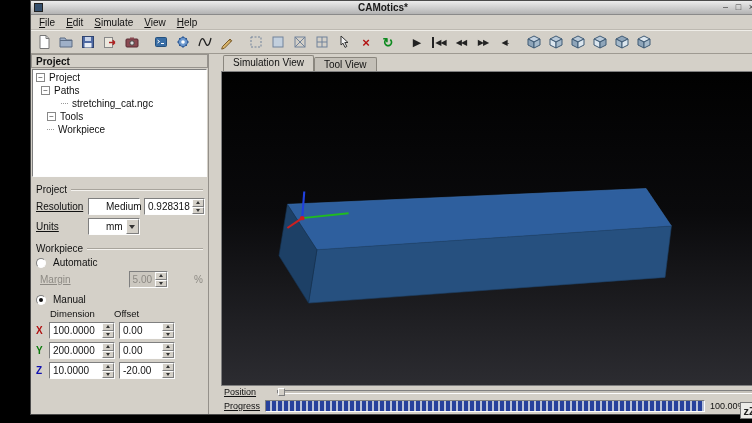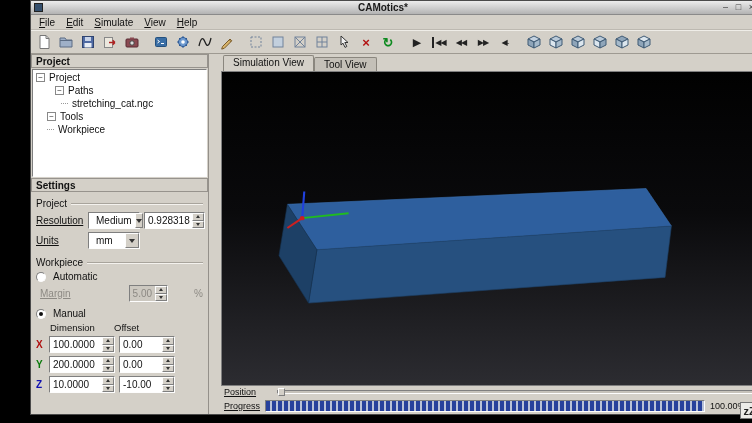--- a/index.html
+++ b/index.html
@@ -62,21 +62,21 @@
   .trow.selected .tlabel { background: #000080; color: #fff; padding: 0 3px; }
   
   .settings-body { flex: 1; padding: 3px 5px; font-size: 10px; overflow: hidden; }
   .group-head { display: flex; align-items: center; gap: 4px; margin: 3px 0 2px 0; }
   .group-line { flex: 1; height: 2px; border-top: 1px solid #a8a49c; border-bottom: 1px solid #f4f2ee; }
   .frow { display: flex; align-items: center; gap: 4px; margin: 3px 0; }
   .lbl-u { text-decoration: underline; }
   .lbl-w { width: 48px; flex: 0 0 48px; }
   .disabled { color: #8d8a84; gap: 26px; }
   .combo { display: flex; height: 17px; background: #fff; border: 1px solid; border-color: #7f7f7f #fdfdfd #fdfdfd #7f7f7f; align-items: stretch; }
-  .cval { padding: 2px 3px 0 7px; flex: 1; }
+  .cval { padding: 2px 3px 0 17px; flex: 1; }
   .cbtn { width: 14px; background: #d4d0c8; border: 1px solid; border-color: #fdfdfd #7f7f7f #7f7f7f #fdfdfd;
     display: flex; align-items: center; justify-content: center; }
   .arr-dn { width: 0; height: 0; border-left: 3px solid transparent; border-right: 3px solid transparent; border-top: 4px solid #333; }
   .spin { display: flex; height: 17px; background: #fff; border: 1px solid; border-color: #7f7f7f #fdfdfd #fdfdfd #7f7f7f; }
   .spin.gray { background: #ccc8c0; margin-left: 32px; }
   .sval { padding: 2px 2px 16px 3px; flex: 1; white-space: nowrap; overflow: hidden; }
   .sbtns { display: flex; flex-direction: column; width: 12px; flex: 0 0 12px; }
   .sbtn { flex: 1; background: #d4d0c8; border: 1px solid; border-color: #fdfdfd #7f7f7f #7f7f7f #fdfdfd;
     display: flex; align-items: center; justify-content: center; padding: 0; }
   .arr-up-s { width: 0; height: 0; border-left: 2.5px solid transparent; border-right: 2.5px solid transparent; border-bottom: 3px solid #333; }
@@ -304,39 +304,38 @@
   <div class="content">
 
     <div class="left-panel">
       <div class="dock-title">Project</div>
 
       <div class="tree">
         <div class="trow" style="padding-left:3px">
           <span class="expander"></span>
           <span class="tlabel">Project</span>
         </div>
-        <div class="trow" style="padding-left:22px">
+        <div class="trow" style="padding-left:8px">
           <span class="expander"></span>
           <span class="tlabel">Paths</span>
         </div>
         <div class="trow" style="padding-left:28px">
           <span class="dash"></span>
           <span class="tlabel">stretching_cat.ngc</span>
         </div>
         <div class="trow" style="padding-left:14px">
           <span class="expander"></span>
           <span class="tlabel">Tools</span>
         </div>
         <div class="trow" style="padding-left:14px">
           <span class="dash"></span>
           <span class="tlabel">Workpiece</span>
         </div>
       </div>
 
-      <div class="dock-title">Settings</div>
 
       <div class="settings-body">
 
         <div class="group-head">
           <span>Project</span>
           <span class="group-line"></span>
         </div>
 
         <div class="frow">
           <span class="lbl-u lbl-w">Resolution</span>
@@ -464,21 +463,21 @@
             <span class="sbtns">
                 <button class="sbtn">
                   <span class="arr-up-s"></span>
                 </button>
                 <button class="sbtn">
                   <span class="arr-dn-s"></span>
                 </button>
               </span>
           </span>
           <span class="spin offw">
-            <span class="sval">-10.00</span>
+            <span class="sval">-20.00</span>
             <span class="sbtns">
                 <button class="sbtn">
                   <span class="arr-up-s"></span>
                 </button>
                 <button class="sbtn">
                   <span class="arr-dn-s"></span>
                 </button>
               </span>
           </span>
         </div>

